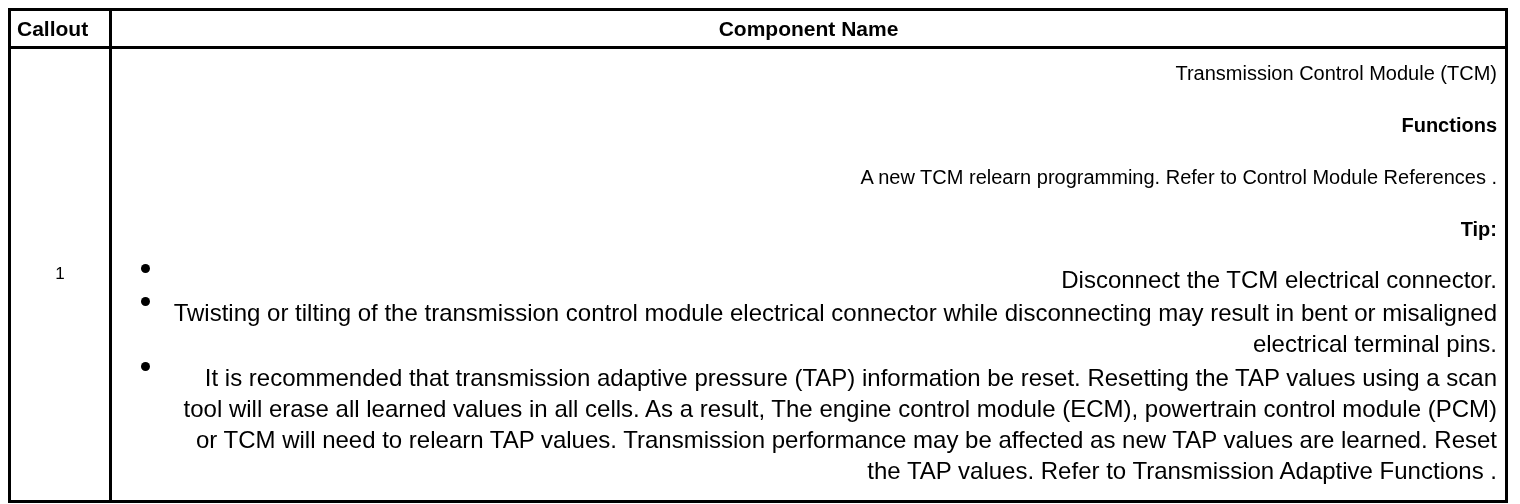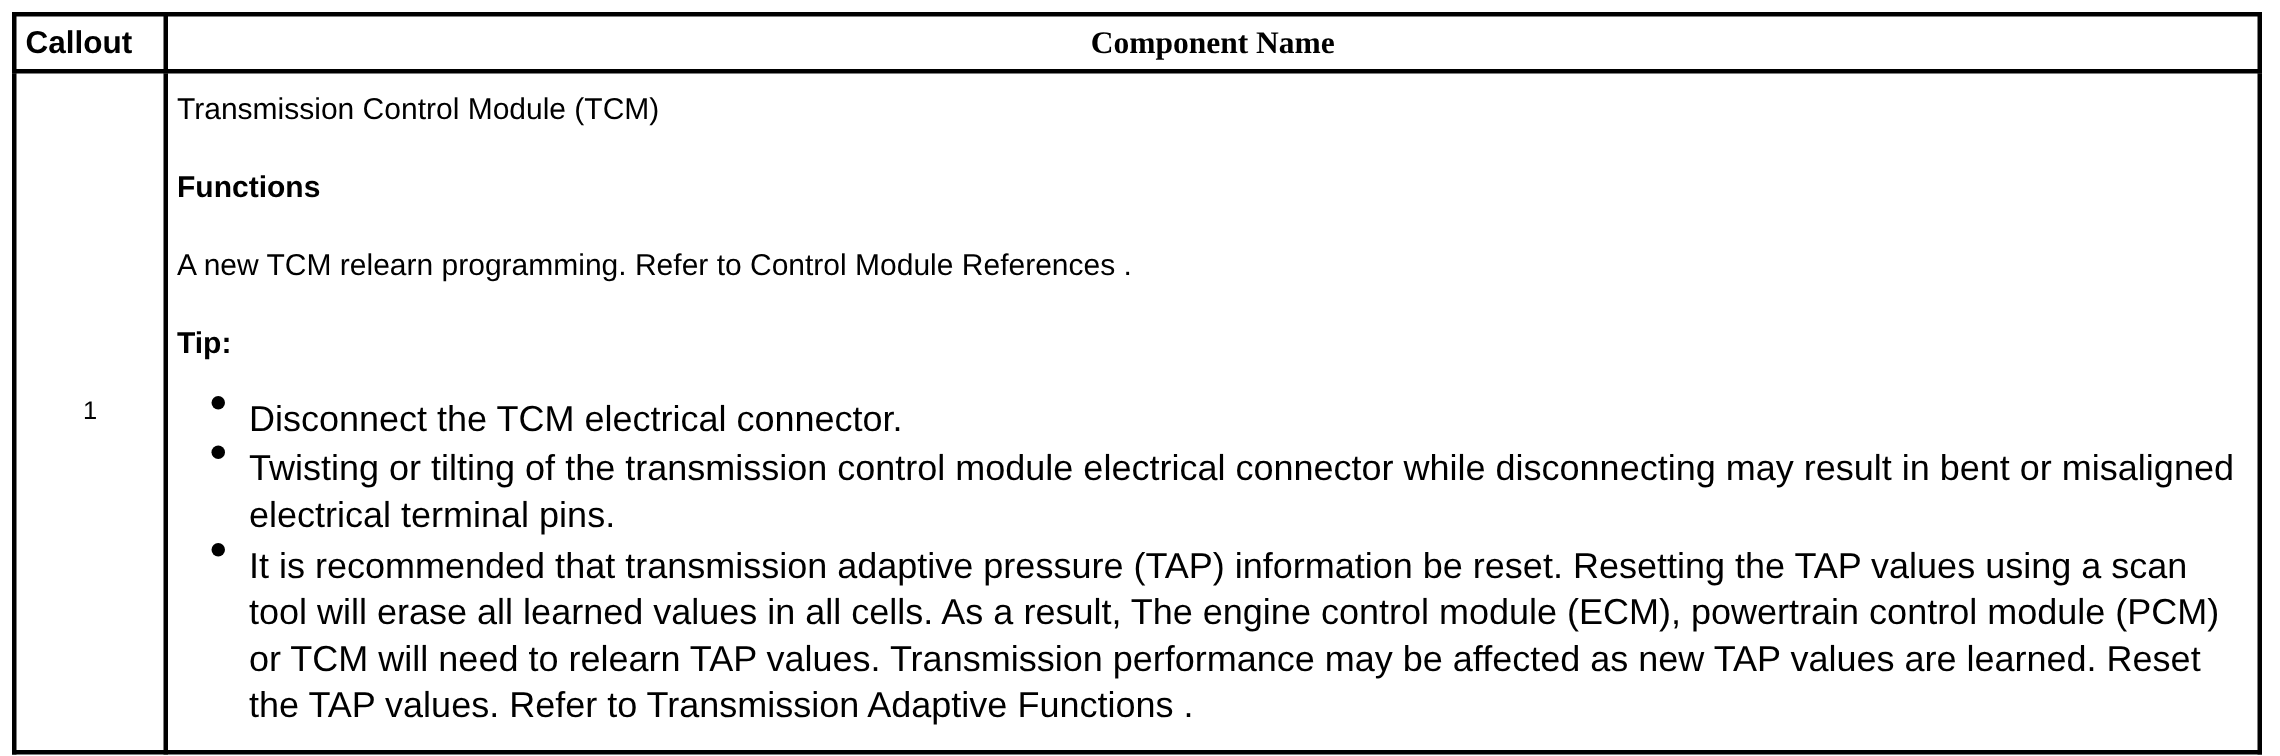--- a/index.html
+++ b/index.html
@@ -46,30 +46,30 @@
     padding: 7px 0 7px 6px;
     vertical-align: middle;
   }
   th.col-component {
     text-align: center;
     font-size: 21px;
     font-weight: bold;
     line-height: 1;
     padding: 7px 0 7px 0;
     vertical-align: middle;
-    font-family: Liberation Serif, serif;
   }
   td.col-callout {
     text-align: center;
     vertical-align: middle;
     font-size: 17px;
     line-height: 1.2;
   }
   td.col-component {
     padding: 12px 8px 12px 6px;
+    text-align: right;
   }
   .para {
     margin: 0;
     padding: 0 0 0 0;
     font-size: 20px;
     line-height: 1.25;
   }
   .para + .para {
     margin-top: 27px;
   }

